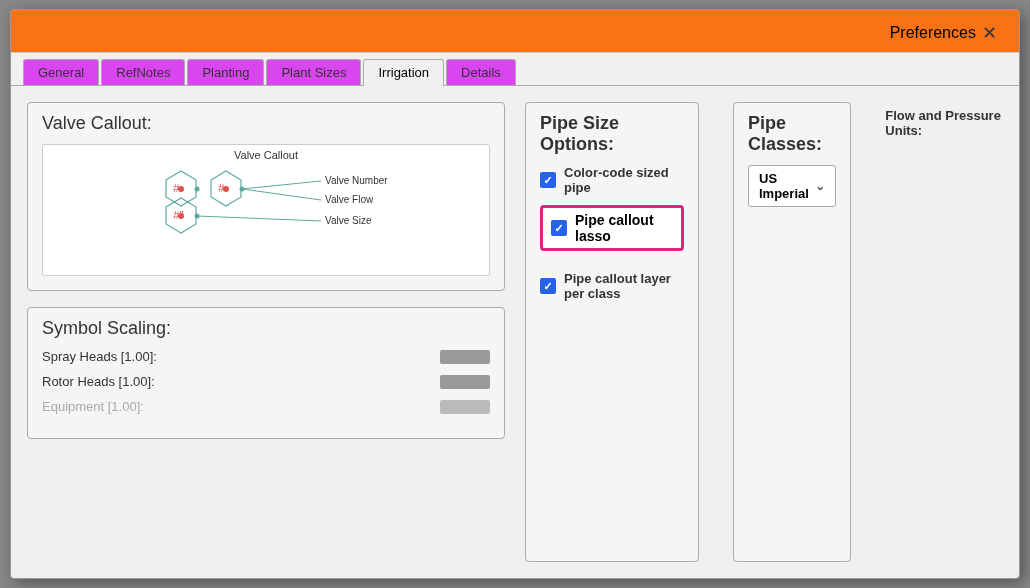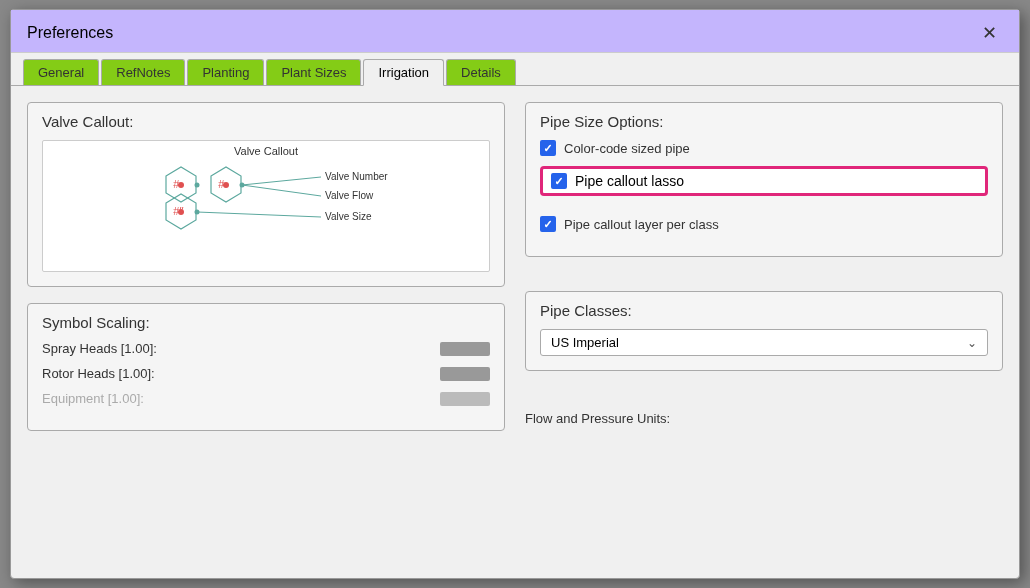--- a/index.html
+++ b/index.html
@@ -16,24 +16,24 @@
       background: #f0f0f0;
       border: 1px solid #999;
       border-radius: 4px;
       width: 1010px;
       min-height: 570px;
       box-shadow: 4px 4px 16px rgba(0,0,0,0.4);
       display: flex;
       flex-direction: column;
     }
     .title-bar {
-      background: #c4b5fd;
-      display: flex;
-      align-items: center;
-      justify-content: space-between;
+      background: #f97316;
+      display: flex;
+      align-items: center;
+      justify-content: flex-end;
       padding: 10px 16px 6px 16px;
       border-bottom: 1px solid #ccc;
     }
     .title-bar-text {
       font-size: 16px;
       font-weight: 400;
       color: #000;
     }
     .close-btn {
       background: none;
@@ -48,21 +48,21 @@
       padding: 6px 12px 0 12px;
       background: #f0f0f0;
       border-bottom: 1px solid #aaa;
     }
     .tab {
       padding: 5px 14px;
       border: 1px solid #aaa;
       border-bottom: none;
       margin-right: 2px;
       cursor: pointer;
-      background: #84cc16;
+      background: #d946ef;
       border-radius: 3px 3px 0 0;
       font-size: 13px;
       color: #333;
     }
     .tab.active {
       background: #f0f0f0;
       border-bottom: 1px solid #f0f0f0;
       font-weight: 500;
       color: #000;
       margin-bottom: -1px;
@@ -76,31 +76,32 @@
     }
     .left-col {
       flex: 1;
       display: flex;
       flex-direction: column;
       gap: 16px;
     }
     .right-col {
       flex: 1;
       display: flex;
-      flex-direction: column;
+      flex-direction: row;
       gap: 34px;
+      font-weight: bold;
     }
     .section-box {
       border: 1px solid #aaa;
       border-radius: 4px;
       padding: 10px 14px 14px 14px;
       background: #f5f5f5;
     }
     .section-label {
-      font-size: 15px;
+      font-size: 18px;
       color: #333;
       margin-bottom: 10px;
     }
     .valve-callout-preview {
       border: 1px solid #ccc;
       background: #fff;
       border-radius: 2px;
       height: 132px;
       display: flex;
       align-items: center;

